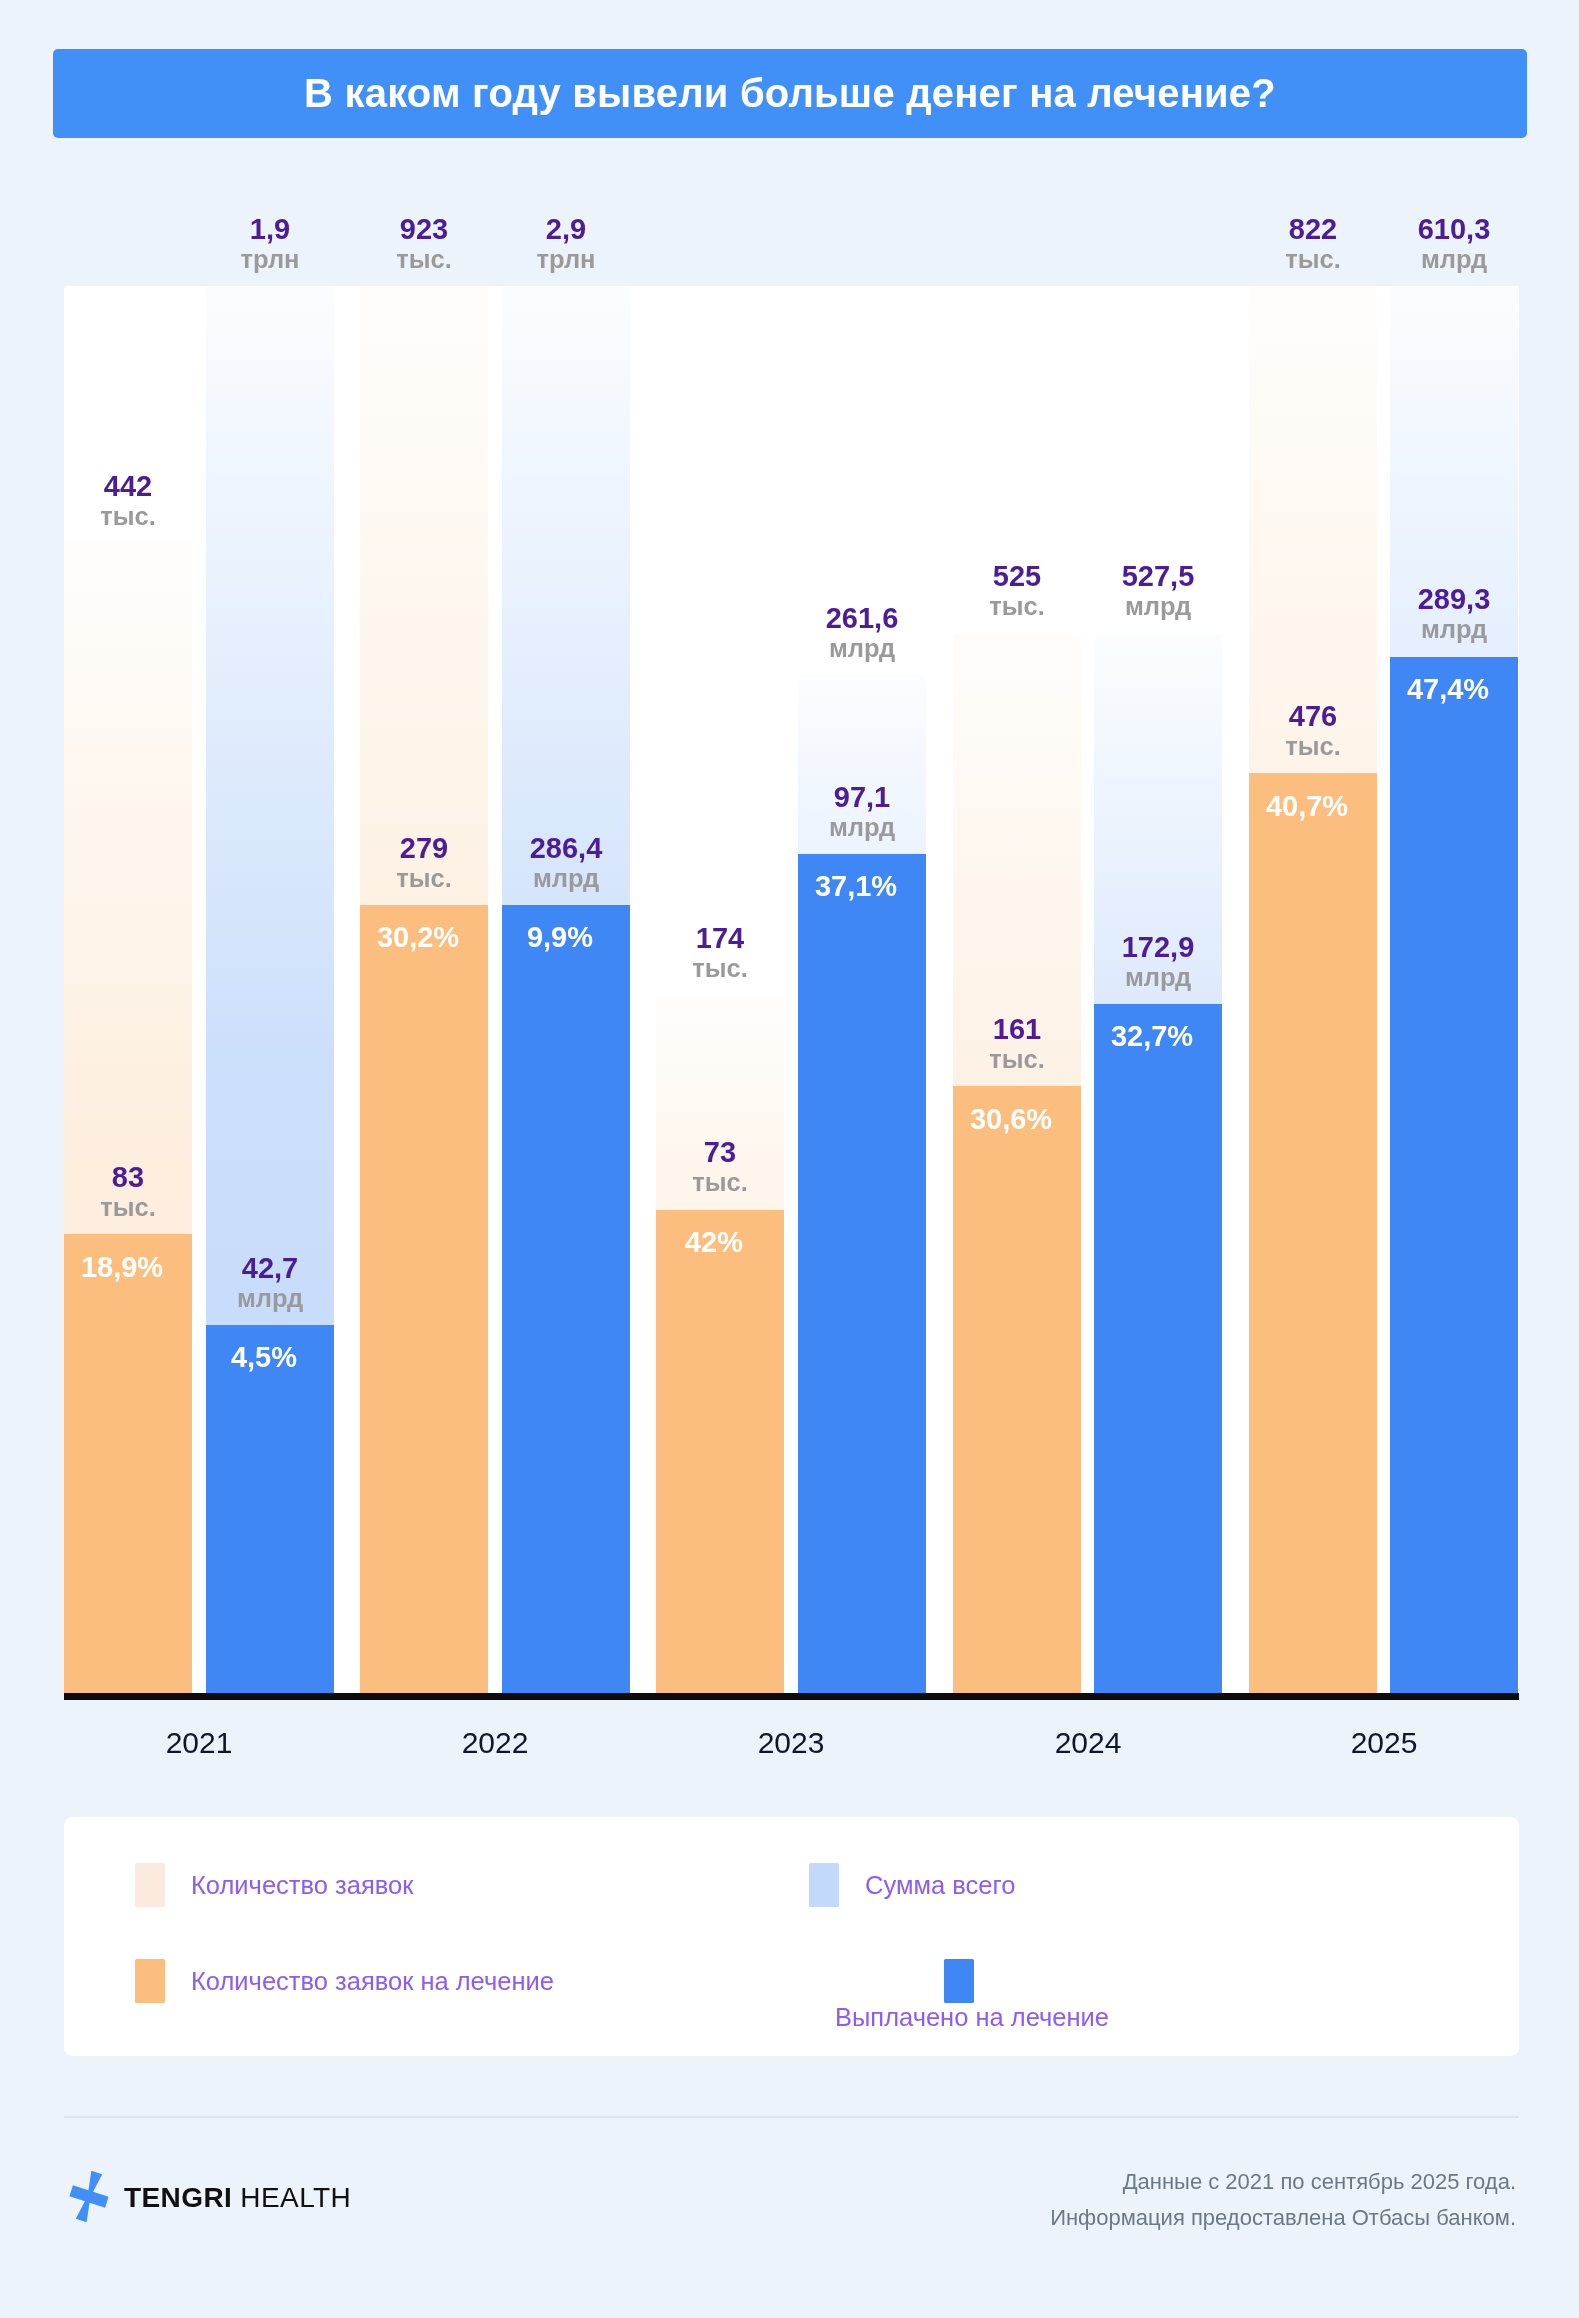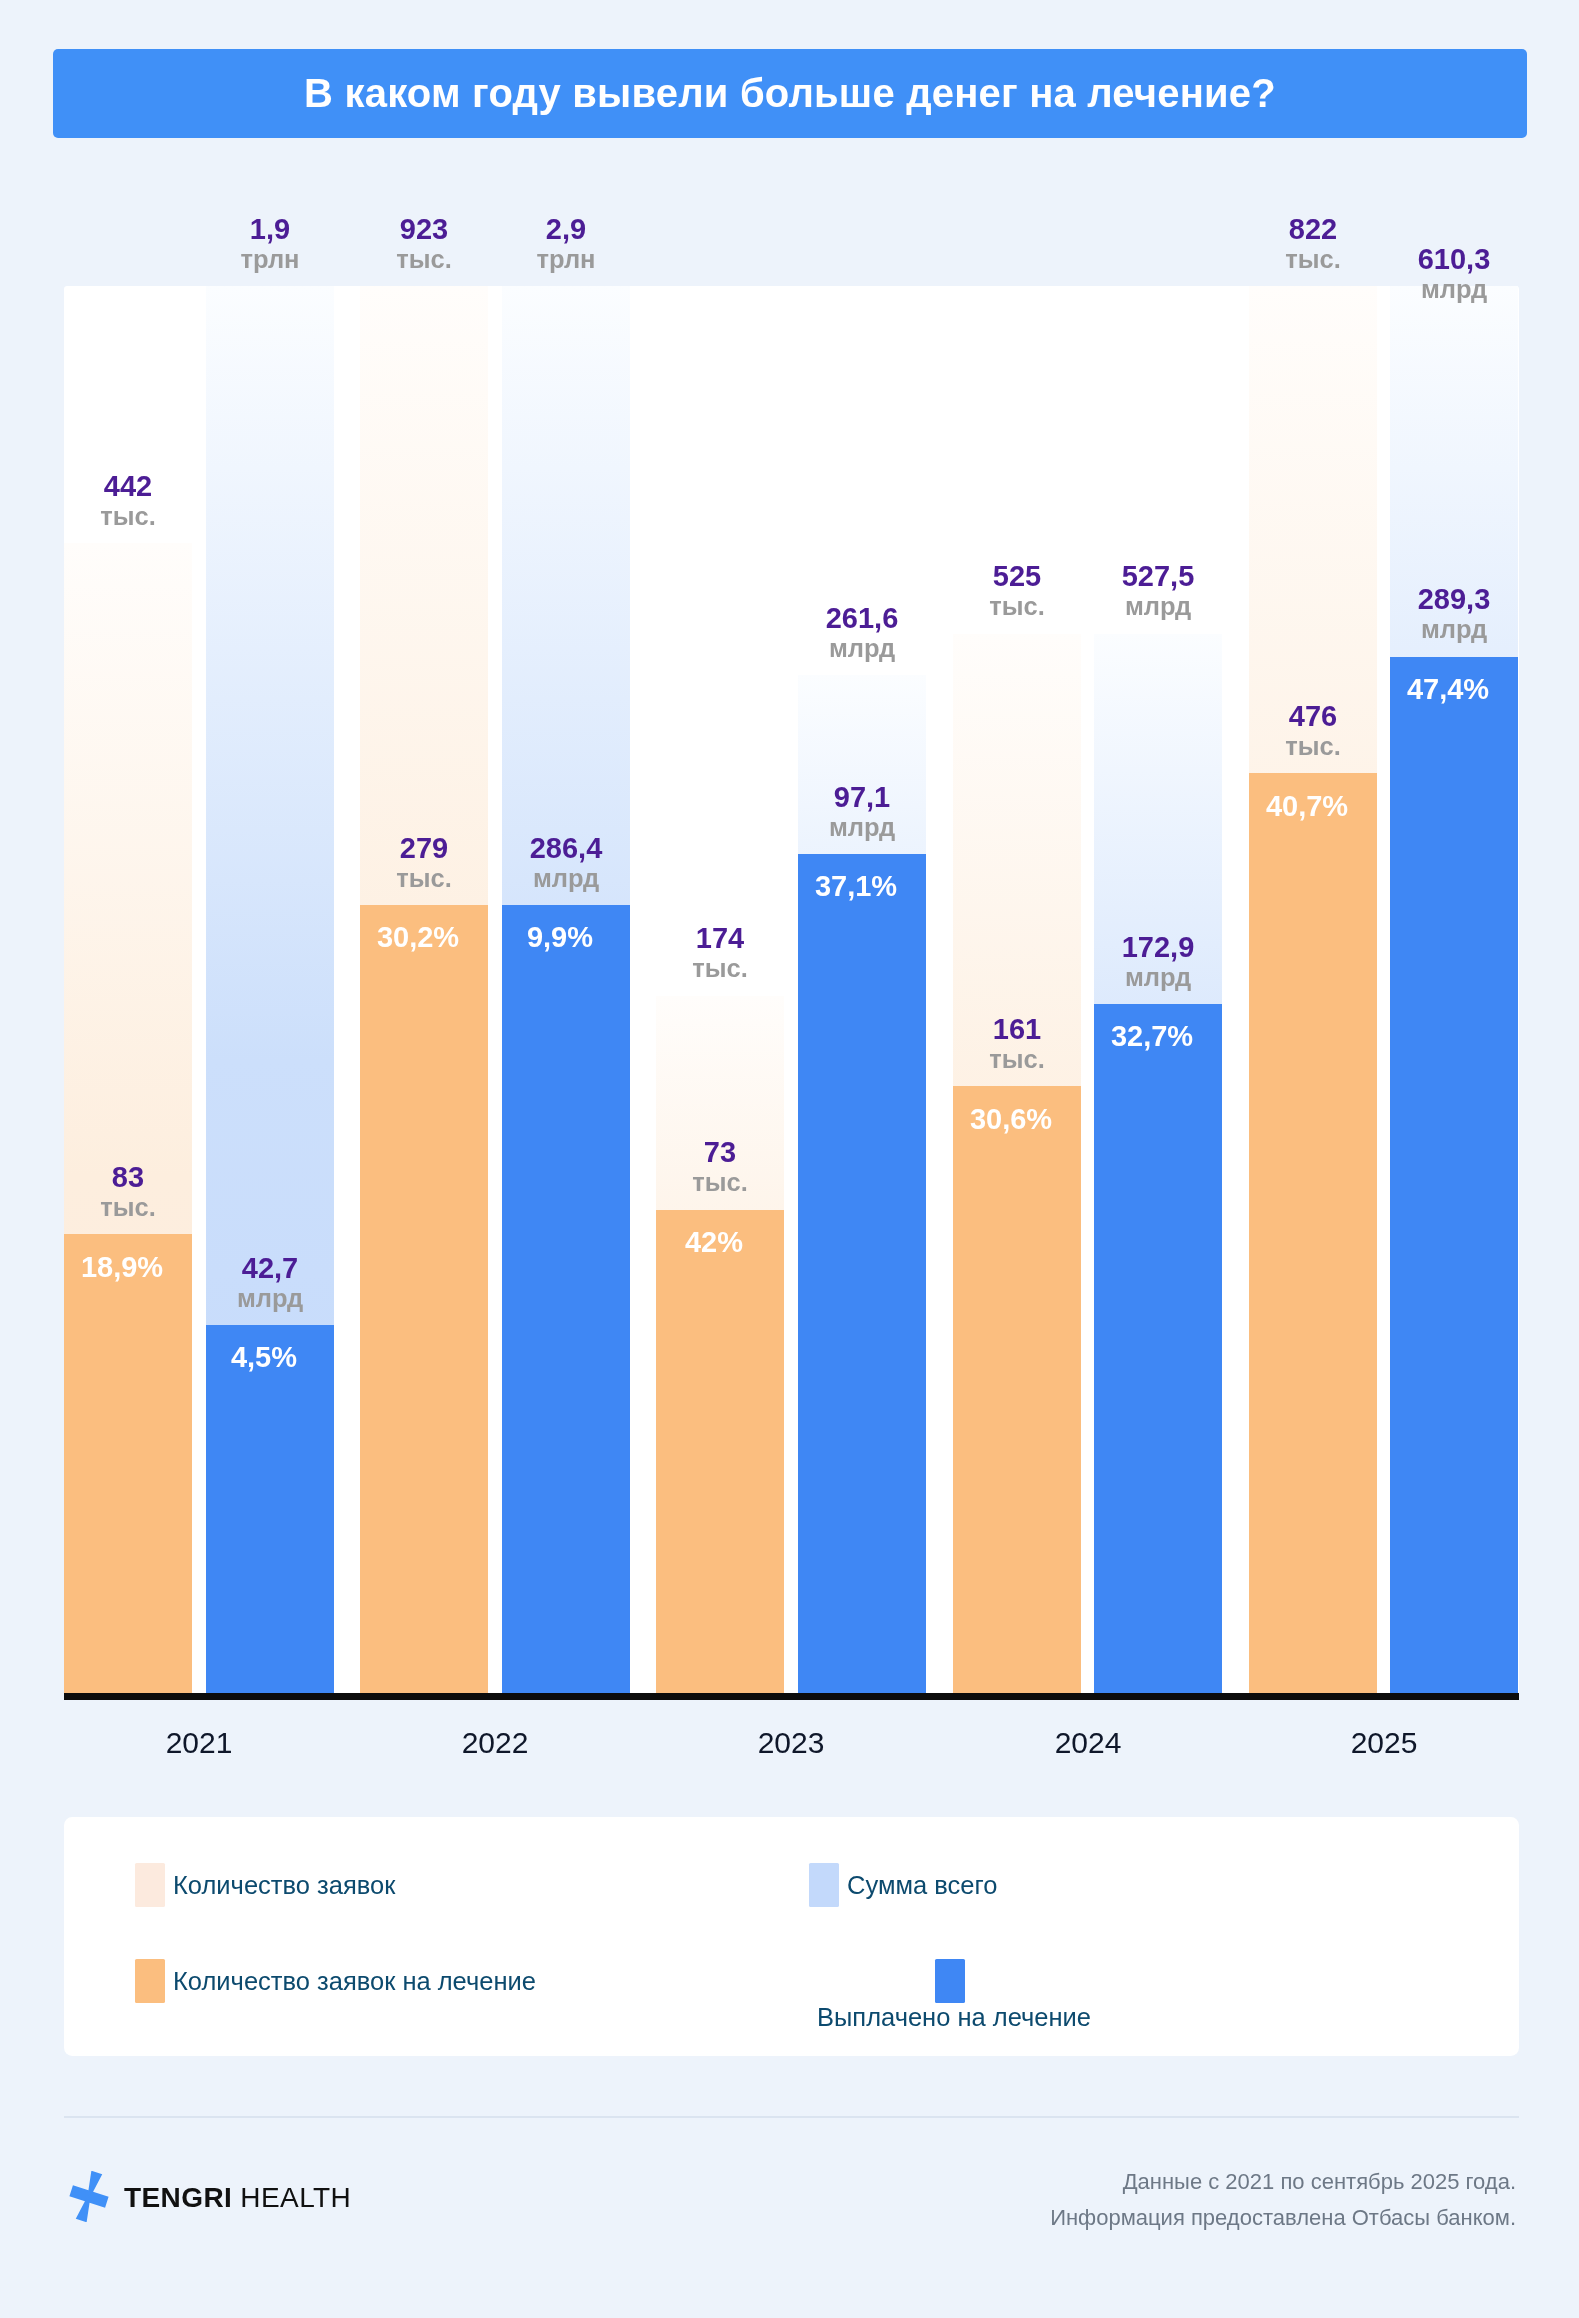--- a/index.html
+++ b/index.html
@@ -134,23 +134,23 @@
   .legend-swatch {
     width: 30px; height: 44px;
     border-radius: 1.6px;
     flex: 0 0 auto;
   }
   .legend-swatch.c0 { background: #fceade; }
   .legend-swatch.c1 { background: #c3d9fb; }
   .legend-swatch.c2 { background: #fbbe7f; }
   .legend-swatch.c3 { background: #3f87f4; }
   .legend-label {
-    margin-left: 8px;
+    margin-left: 26px;
     font-size: 25.5px;
-    color: #0c4a6e;
+    color: #8b5cf6;
     white-space: nowrap;
   }
 
   
   .footer-divider {
     position: absolute;
     left: 64px; top: 2116px;
     width: 1455px; height: 1.6px;
     background: #dbe4f0;
   }
@@ -285,21 +285,21 @@
           <span class="num">822</span>
           <span class="unit">тыс.</span>
         </div>
         <div class="lbl" style="left: 1185px; bottom: 935px;">
           <span class="num">476</span>
           <span class="unit">тыс.</span>
         </div>
         <div class="pct" style="left: 1185px; bottom: 872px;">40,7%</div>
         <div class="bar-total blue" style="left: 1326px; height: 1409px;"></div>
         <div class="bar-sub blue" style="left: 1326px; height: 1038px;"></div>
-        <div class="lbl" style="left: 1326px; bottom: 1392px;">
+        <div class="lbl" style="left: 1326px; bottom: 1422px;">
           <span class="num">610,3</span>
           <span class="unit">млрд</span>
         </div>
         <div class="lbl" style="left: 1326px; bottom: 1052px;">
           <span class="num">289,3</span>
           <span class="unit">млрд</span>
         </div>
         <div class="pct" style="left: 1326px; bottom: 989px;">47,4%</div>
       </div>
     <div class="axis-line"></div>

